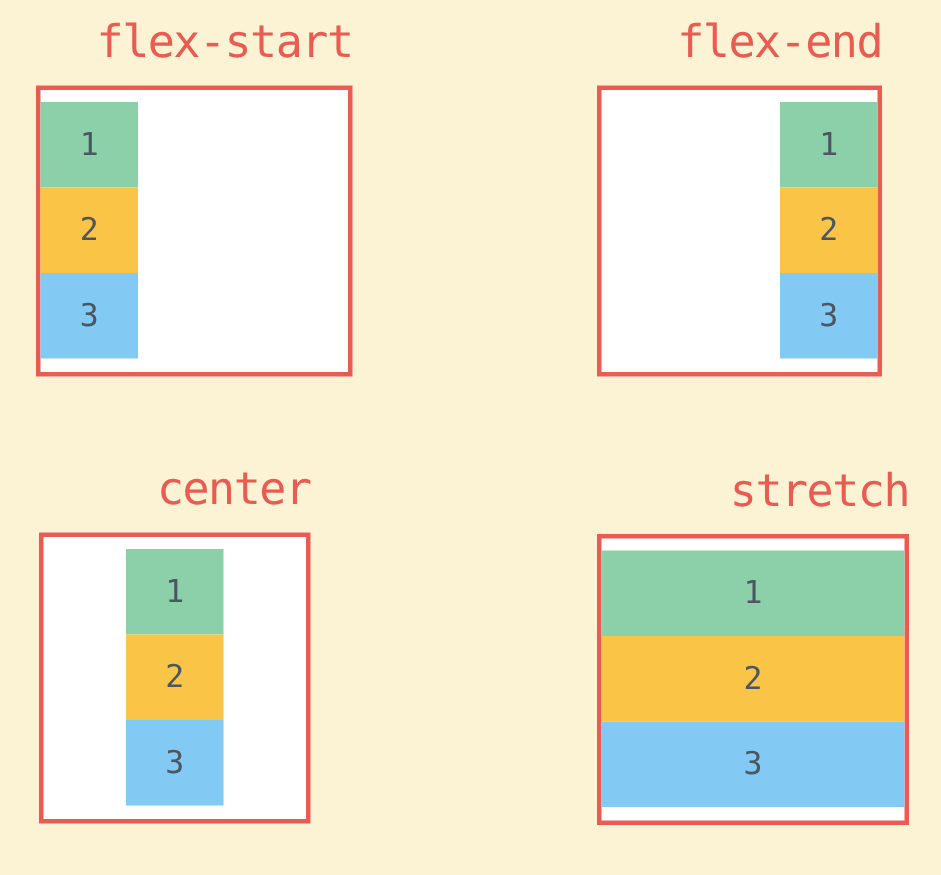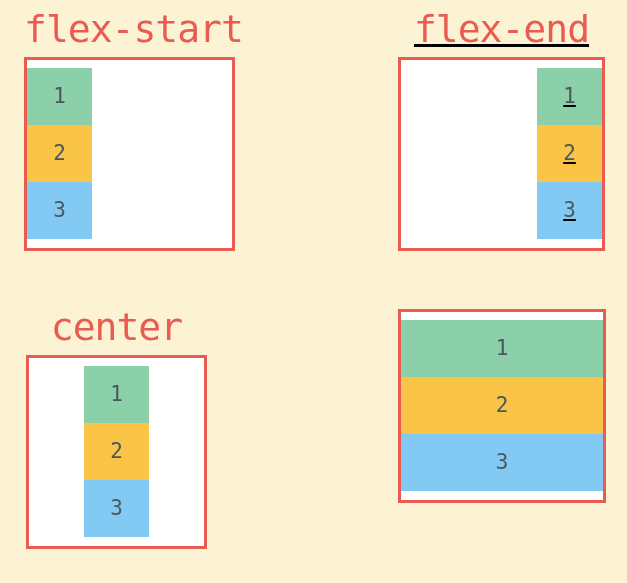--- a/index.html
+++ b/index.html
@@ -11,27 +11,27 @@
     height: 583px;
     background: var(--bg, #FBF3D3);
     font-family: "DejaVu Sans Mono", "Liberation Mono", monospace;
     position: relative;
     overflow: hidden;
   }
   .panel {
     position: absolute;
   }
   #panel-flex-start { left: 24px;  top: 10px;  width: 211px; }
-  #panel-flex-end   { left: 398px; top: 10px;  width: 207px; text-decoration: underline; }
+  #panel-flex-end   { left: 398px; top: 10px;  width: 190px; }
   #panel-center     { left: 26px;  top: 308px; width: 181px; }
   #panel-stretch    { left: 398px; top: 309px; width: 208px; }
 
   .panel-title {
-    text-align: center;
-    font-size: 38px;
+    text-align: right;
+    font-size: 30px;
     height: 38px;
     line-height: 38px;
     margin-bottom: 9px;
     color: var(--accent, #EA5B52);
     letter-spacing: -1px;
     white-space: nowrap;
   }
   .flex-box {
     box-sizing: border-box;
     height: 194px;
@@ -86,18 +86,19 @@
 <div class="panel" id="panel-center">
   <div class="panel-title">center</div>
   <div class="flex-box align-center">
     <div class="item item-1">1</div>
     <div class="item item-2">2</div>
     <div class="item item-3">3</div>
   </div>
 </div>
 
 <div class="panel" id="panel-stretch">
+  <div class="panel-title">stretch</div>
   <div class="flex-box align-stretch">
     <div class="item item-1">1</div>
     <div class="item item-2">2</div>
     <div class="item item-3">3</div>
   </div>
 </div>
 
 </body></html>

